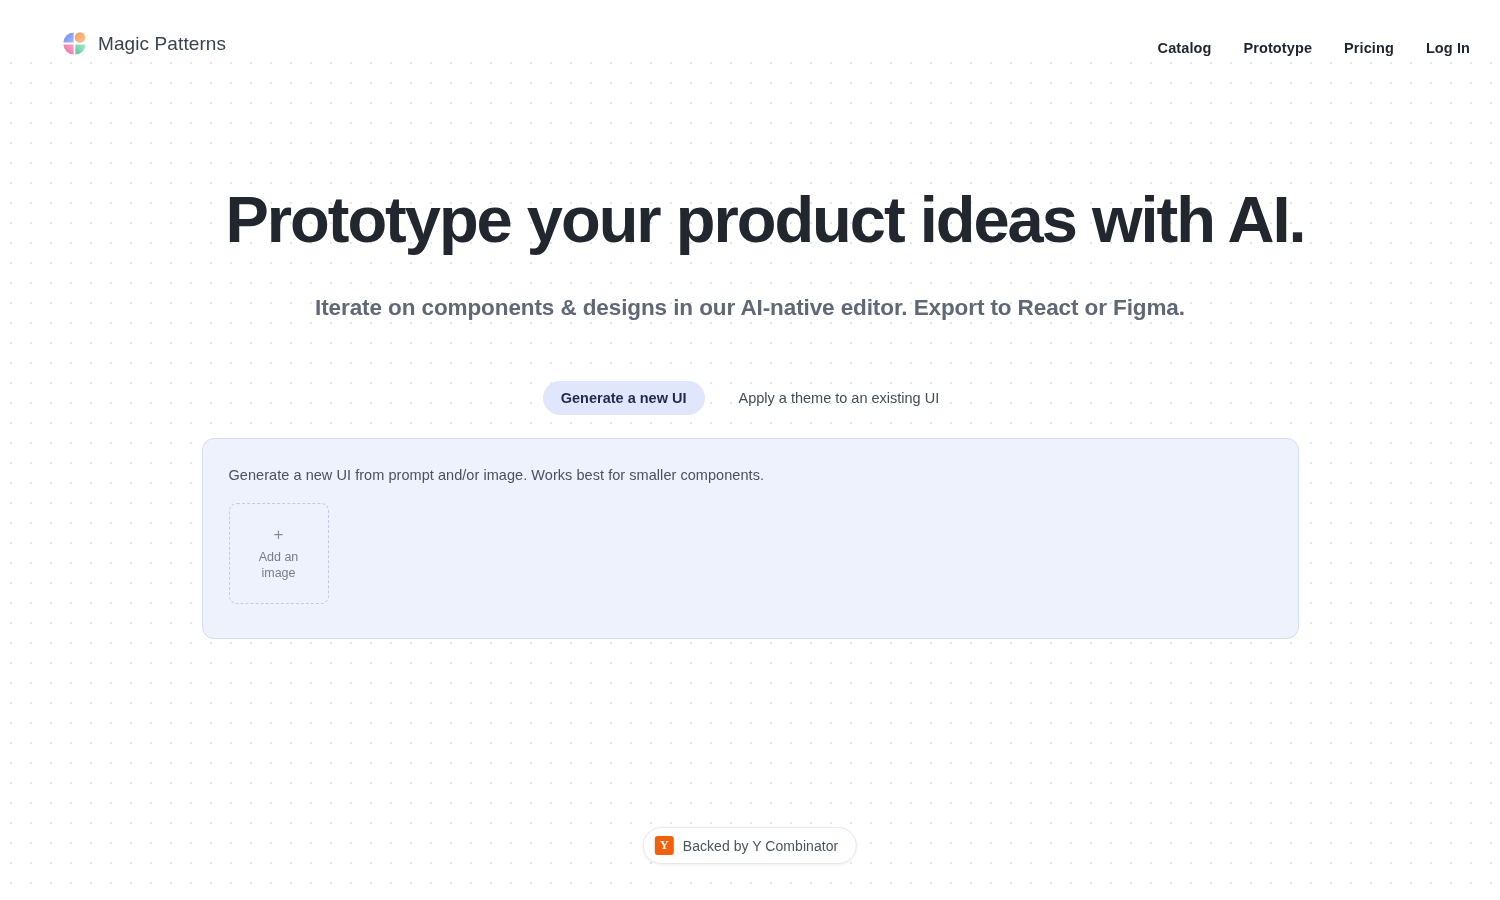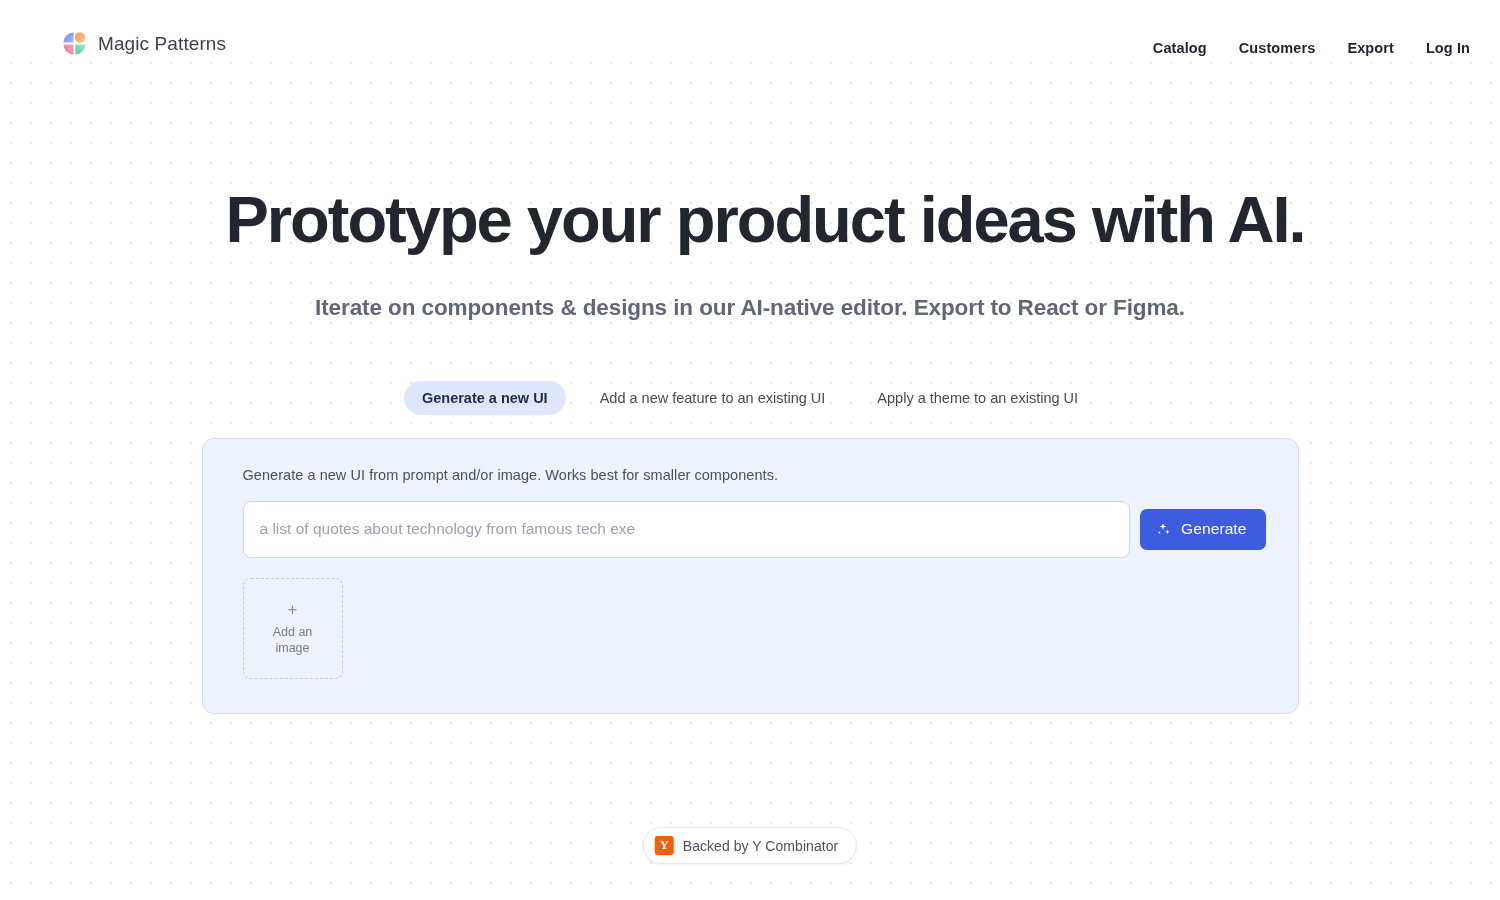--- a/index.html
+++ b/index.html
@@ -141,21 +141,21 @@
     font-weight: 400;
   }
 
   
   .gen-panel {
     margin-top: 23px;
     width: 1097px;
     border: 1px solid #d5ddf5;
     background: #eef2fd;
     border-radius: 12px;
-    padding: 28px 32px 34px 40px;
+    padding: 28px 32px 34px 26px;
   }
 
   .panel-desc {
     font-size: 14.5px;
     color: #49505f;
     margin-bottom: 18px;
     letter-spacing: 0.05px;
   }
 
   .prompt-row {
@@ -300,57 +300,42 @@
         <circle cx="18.0" cy="6.6" r="5.3" fill="url(#mpB)"></circle>
         <path d="M1.4 13.4 A10.6 10.6 0 0 0 11.6 23.6 L11.6 13.4 Z" fill="url(#mpC)"></path>
         <path d="M13.4 13.4 L23.6 13.4 A10.6 10.6 0 0 1 13.4 23.6 Z" fill="url(#mpD)"></path>
       </svg>
     </span>
     <span class="brand-name">Magic Patterns</span>
   </div>
 
   <nav class="main-nav">
     <a class="nav-link" href="#">Catalog</a>
-    <a class="nav-link" href="#">Customers</a>
-    <a class="nav-link" href="#">Export</a>
+    <a class="nav-link" href="#">Prototype</a>
+    <a class="nav-link" href="#">Pricing</a>
     <a class="nav-link" href="#">Log In</a>
   </nav>
 
 </header>
 
 <main class="hero">
   <div class="hero-inner">
 
     <h1 class="headline">Prototype your product ideas with AI.</h1>
     <p class="subhead">Iterate on components &amp; designs in our AI-native editor. Export to React or Figma.</p>
 
     <div class="tab-row">
       <button class="tab is-active">Generate a new UI</button>
-      <button class="tab">Add a new feature to an existing UI</button>
       <button class="tab">Apply a theme to an existing UI</button>
     </div>
 
     <section class="gen-panel">
 
       <p class="panel-desc">Generate a new UI from prompt and/or image. Works best for smaller components.</p>
 
-      <div class="prompt-row">
-        <input class="prompt-input" type="text" placeholder="a list of quotes about technology from famous tech exe" style="">
-
-        <button class="generate-btn">
-          <span>
-            <svg class="sparkle-icon" width="17" height="17" viewBox="0 0 24 24" fill="#ffffff" aria-hidden="true">
-              <path d="M11.3 3.1 12.55 6.45 15.9 7.7 12.55 8.95 11.3 12.3 10.05 8.95 6.7 7.7 10.05 6.45 Z"></path>
-              <path d="M17.6 12.4 18.4 14.55 20.55 15.35 18.4 16.15 17.6 18.3 16.8 16.15 14.65 15.35 16.8 14.55 Z"></path>
-              <path d="M6.0 14.2 6.6 15.8 8.2 16.4 6.6 17.0 6.0 18.6 5.4 17.0 3.8 16.4 5.4 15.8 Z"></path>
-            </svg>
-          </span>
-          <span>Generate</span>
-        </button>
-      </div>
 
       <div class="image-drop">
         <span class="drop-plus">+</span>
         <span class="drop-label">Add an image</span>
       </div>
 
     </section>
   </div>
 
   <div class="yc-badge">

